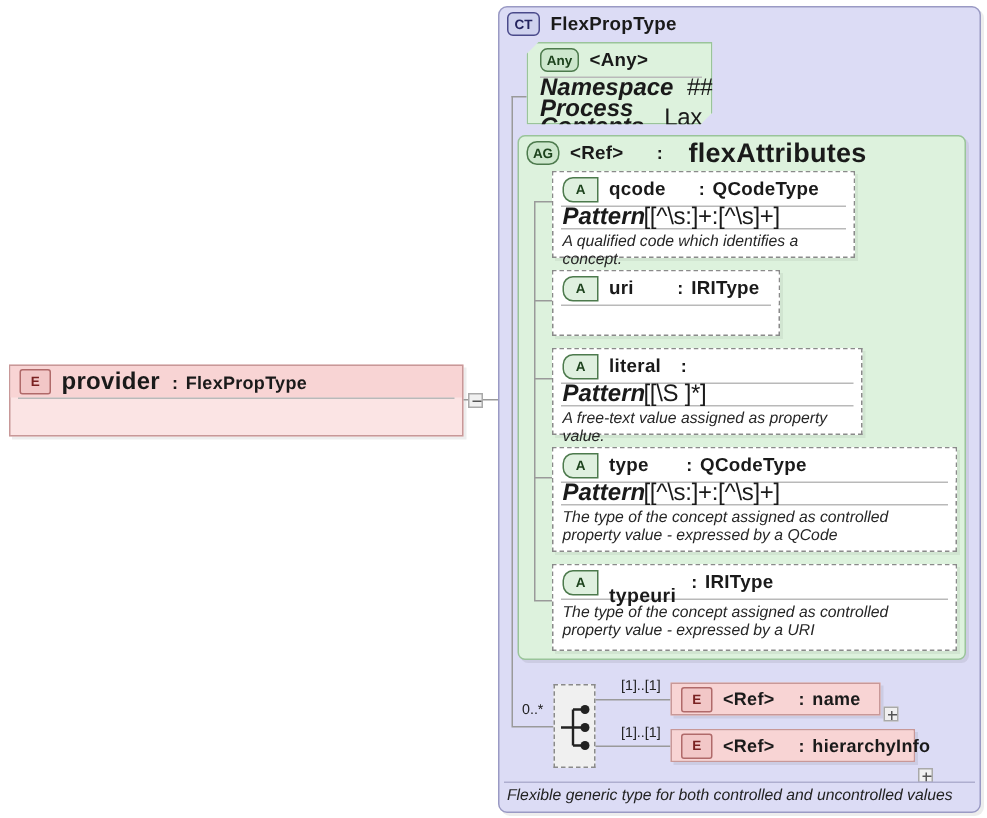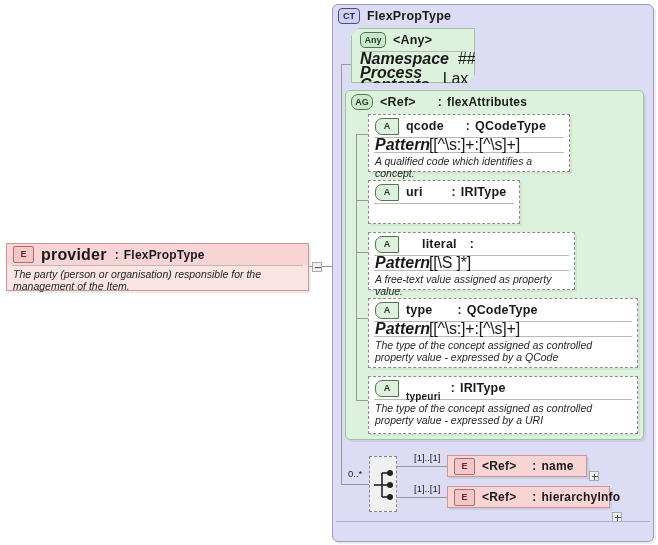--- a/index.html
+++ b/index.html
@@ -61,21 +61,20 @@
 <div class="abs" style="left:0;top:0;width:658px;height:545px;">
 
   <div class="abs el" style="left:6px;top:243px;width:303px;height:48px;box-shadow:2px 2px 0 rgba(0,0,0,.07);">
     <div class="hdr" style="height:21px;">
       <span class="chip chip-e">E</span>
       <span class="nm">provider</span>
       <span class="tp" style="margin:0 5px 0 8px;">:</span>
       <span class="tp">FlexPropType</span>
     </div>
     <div class="sep"></div>
-    <div class="doc">The party (person or organisation) responsible for the management of the Item.</div>
   </div>
 
   <div class="abs ln lnh" style="left:309px;top:266px;width:3px;"></div>
   <div class="abs card" style="left:312px;top:262px;"></div>
   <div class="abs ln lnh" style="left:322px;top:266px;width:10px;"></div>
 
   <div class="abs" style="left:332px;top:4px;width:322px;height:538px;background:#dcdcf5;border:1px solid #9a9ac4;border-radius:6px;box-shadow:2px 2px 0 rgba(0,0,0,.07);"></div>
 
   <div class="abs hdr" style="left:338px;top:6px;width:200px;height:20px;padding:0;">
     <span class="chip chip-ct">CT</span>
@@ -102,21 +101,21 @@
     </div>
   </div>
   <div class="abs ln lnh" style="left:341px;top:64px;width:10px;"></div>
 
   <div class="abs" style="left:345px;top:90px;width:299px;height:350px;background:#ddf2dd;border:1px solid #9ac49a;border-radius:5px;box-shadow:2px 2px 0 rgba(0,0,0,.07);"></div>
 
   <div class="abs hdr" style="left:351px;top:92px;width:240px;height:20px;padding:0;">
     <span class="chip chip-ag">AG</span>
     <span class="nm" style="font-size:12.5px;">&lt;Ref&gt;</span>
     <span class="tp" style="margin:0 5px 0 22px;">:</span>
-    <span class="tp" style="font-size:12px;">flexAttributes</span>
+    <span class="tp" style="font-size:18px;margin-left:12px;">flexAttributes</span>
   </div>
 
   <div class="abs ln lnv" style="left:356px;top:134px;height:266px;"></div>
 
   <div class="abs at" style="left:368px;top:114px;width:202px;height:58px;box-shadow:2px 2px 0 rgba(0,0,0,.05);">
     <div class="hdr" style="height:22px;">
       <span class="chip chip-a">A</span>
       <span class="nm" style="font-size:12.5px;">qcode</span>
       <span class="tp" style="margin:0 5px 0 22px;">:</span>
       <span class="tp" style="font-size:12.5px;">QCodeType</span>
@@ -138,21 +137,21 @@
       <span class="tp" style="margin:0 5px 0 29px;">:</span>
       <span class="tp" style="font-size:12.5px;">IRIType</span>
     </div>
     <div class="sep"></div>
   </div>
   <div class="abs ln lnh" style="left:356px;top:200px;width:12px;"></div>
 
   <div class="abs at" style="left:368px;top:232px;width:207px;height:58px;box-shadow:2px 2px 0 rgba(0,0,0,.05);">
     <div class="hdr" style="height:22px;">
       <span class="chip chip-a">A</span>
-      <span class="nm" style="font-size:12.5px;margin-left:16px;">literal</span>
+      <span class="nm" style="font-size:12.5px;">literal</span>
       <span class="tp" style="margin:0 5px 0 13px;">:</span>
     </div>
     <div class="sep"></div>
     <div class="facet">
       <span class="fk" style="width:44px;">Pattern</span>
       <span class="fv">[[\S ]*]</span>
     </div>
     <div class="sep"></div>
     <div class="doc">A free-text value assigned as property value.</div>
   </div>
@@ -171,21 +170,21 @@
       <span class="fv">[[^\s:]+:[^\s]+]</span>
     </div>
     <div class="sep"></div>
     <div class="doc">The type of the concept assigned as controlled property value - expressed by a QCode</div>
   </div>
   <div class="abs ln lnh" style="left:356px;top:318px;width:12px;"></div>
 
   <div class="abs at" style="left:368px;top:376px;width:270px;height:58px;box-shadow:2px 2px 0 rgba(0,0,0,.05);">
     <div class="hdr" style="height:22px;">
       <span class="chip chip-a">A</span>
-      <span class="nm" style="font-size:10px;margin-top:16px;">typeuri</span>
+      <span class="nm" style="font-size:13px;margin-top:16px;">typeuri</span>
       <span class="tp" style="margin:0 5px 0 10px;">:</span>
       <span class="tp" style="font-size:12.5px;">IRIType</span>
     </div>
     <div class="sep"></div>
     <div class="doc">The type of the concept assigned as controlled property value - expressed by a URI</div>
   </div>
   <div class="abs ln lnh" style="left:356px;top:400px;width:12px;"></div>
 
   <div class="abs ln lnh" style="left:341px;top:484px;width:28px;"></div>
   <div class="abs occ" style="left:348px;top:468px;">0..*</div>
@@ -223,14 +222,15 @@
     <div class="hdr" style="height:20px;">
       <span class="chip chip-e">E</span>
       <span class="nm" style="font-size:12px;">&lt;Ref&gt;</span>
       <span class="tp" style="margin:0 5px 0 16px;">:</span>
       <span class="tp" style="font-size:12px;">hierarchyInfo</span>
     </div>
   </div>
   <div class="abs card plus" style="left:612px;top:492px;"></div>
 
   <div class="abs" style="left:336px;top:521px;width:314px;height:1px;background:#aeaecf;"></div>
+  <div class="abs" style="left:338px;top:524px;width:312px;font-style:italic;font-size:10.5px;color:#222;">Flexible generic type for both controlled and uncontrolled values</div>
 
 </div>
 
 </body></html>

